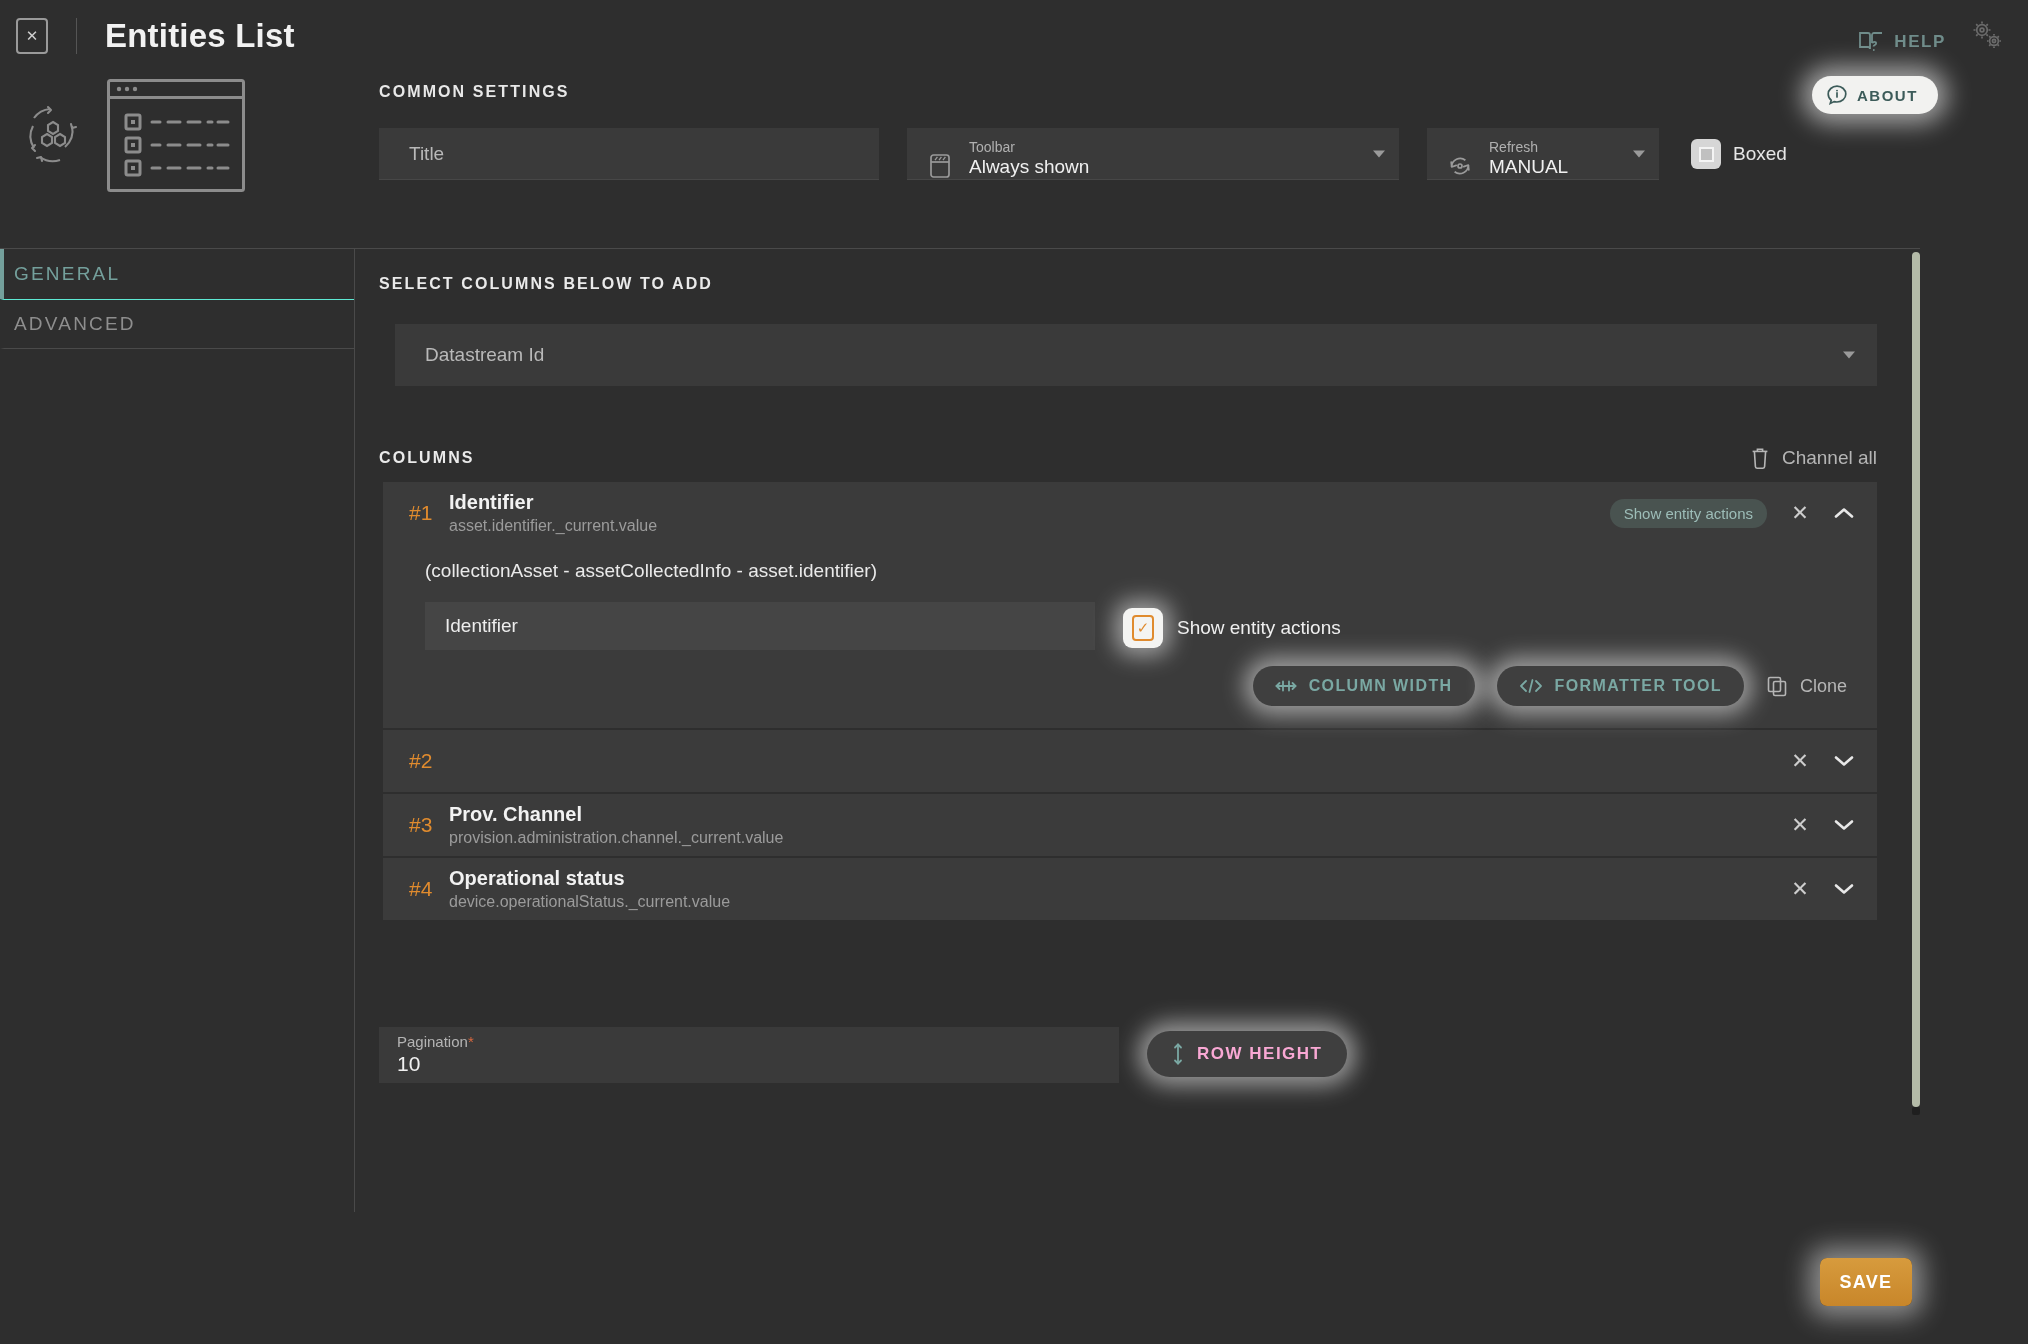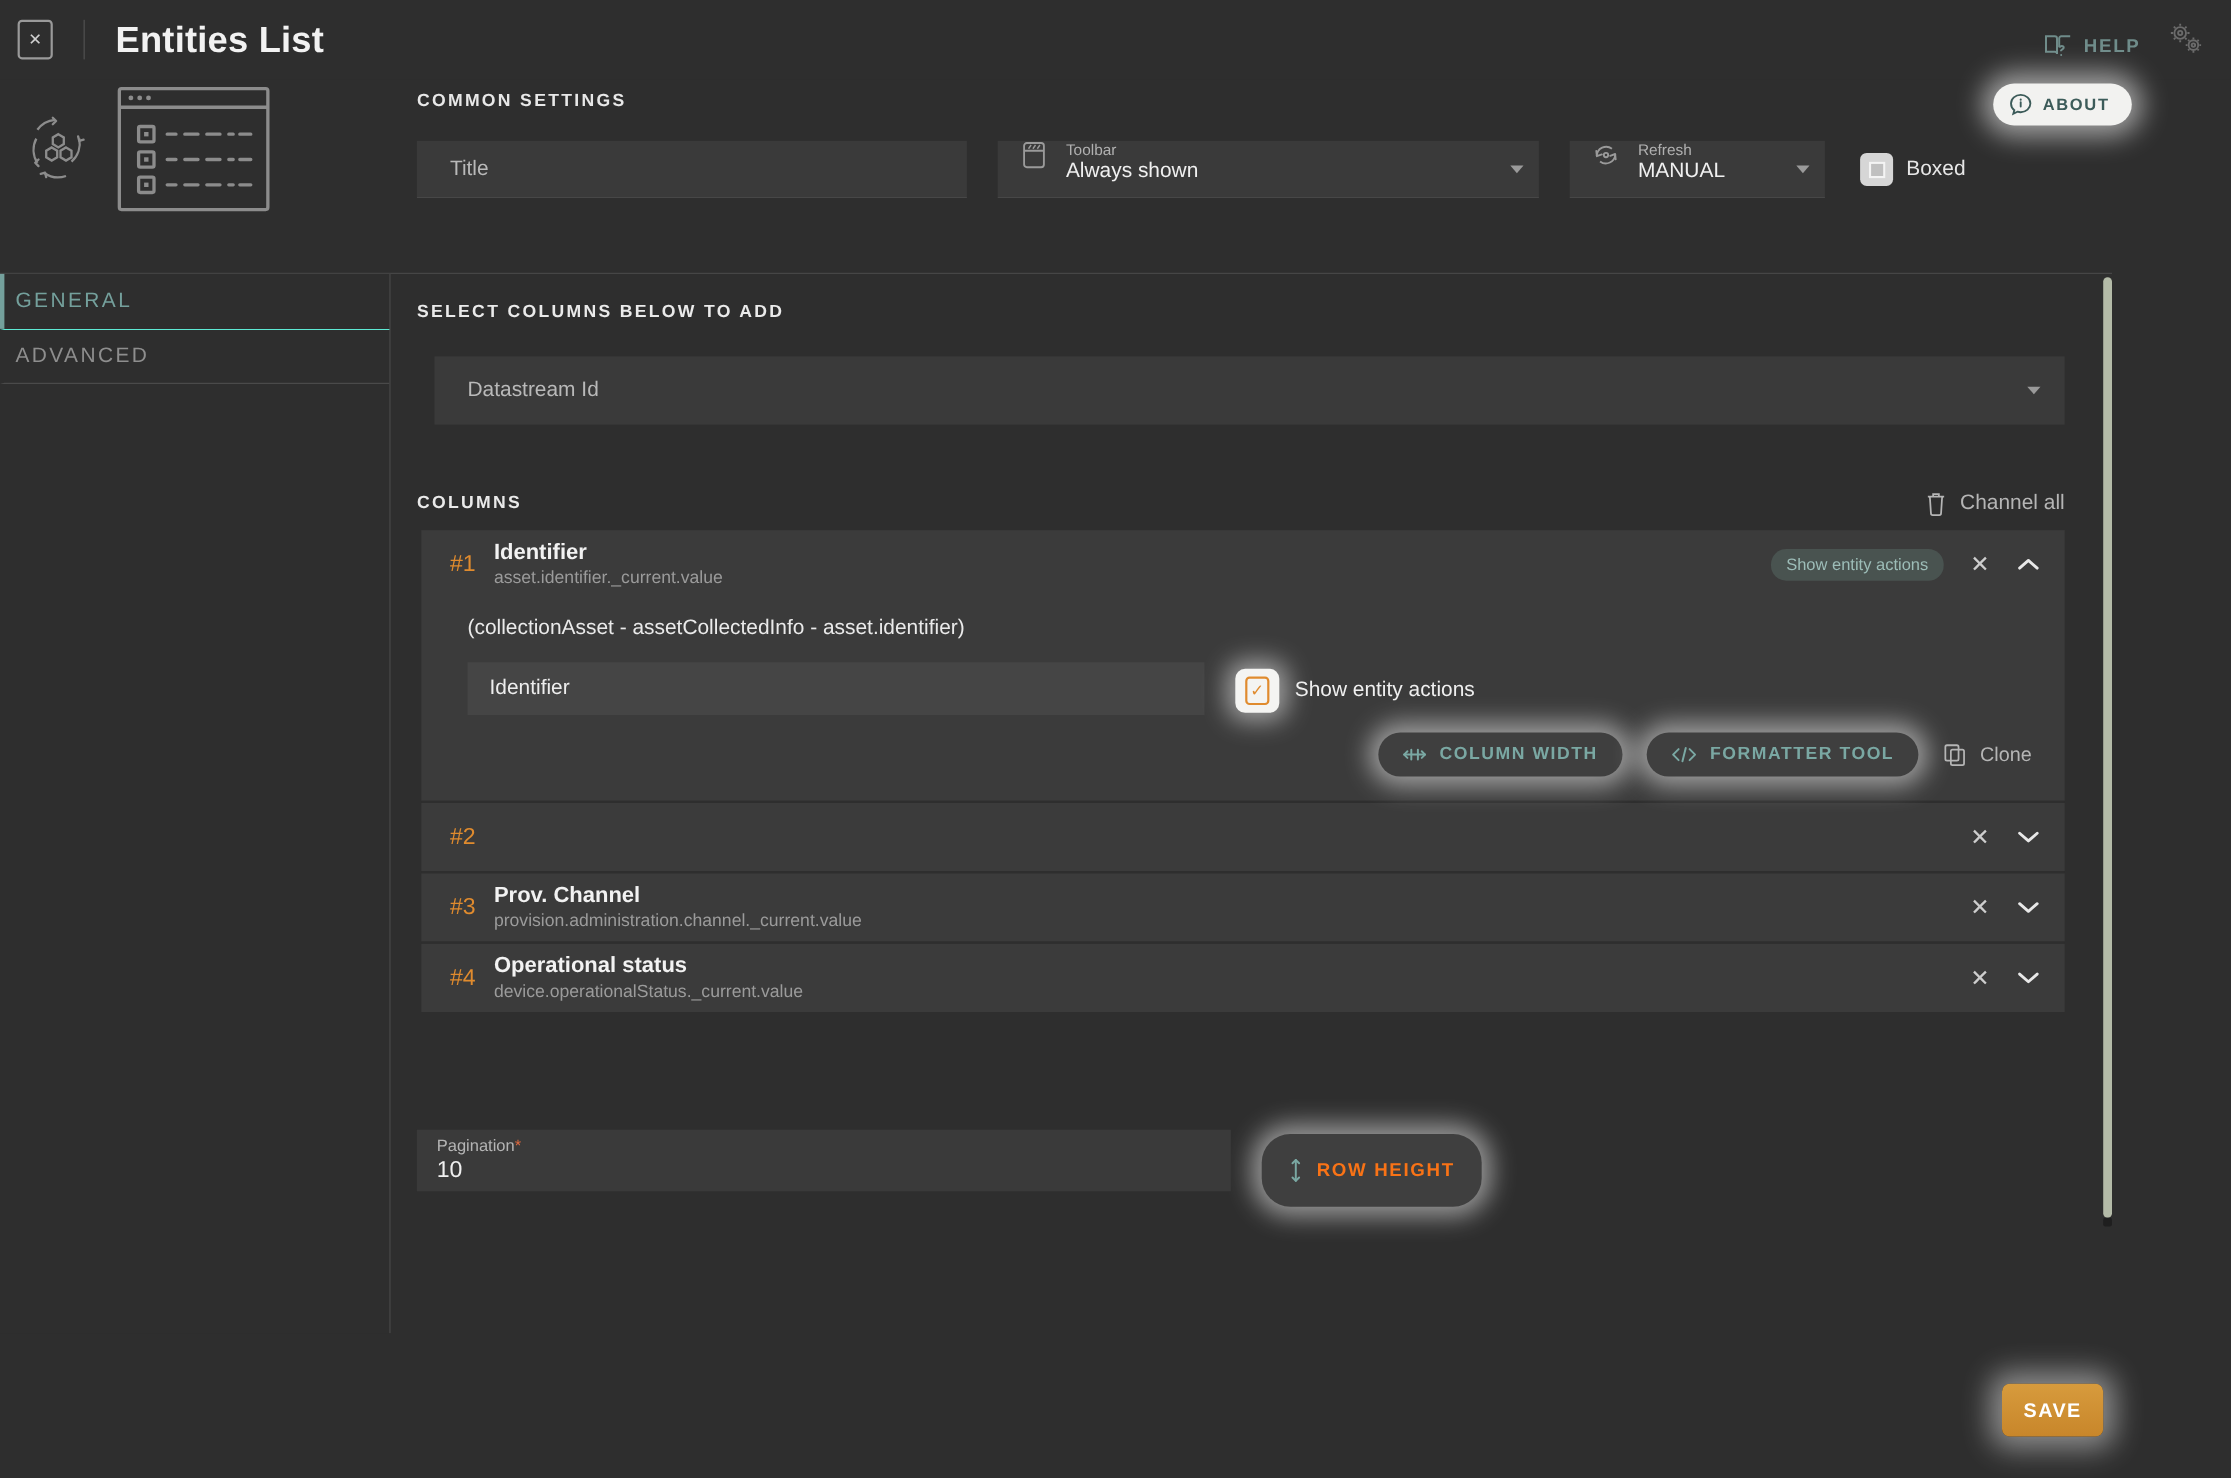--- a/index.html
+++ b/index.html
@@ -62,21 +62,21 @@
   .field {
     background: #3a3a3a; height: 52px; position: relative;
     border-bottom: 1px solid rgba(255,255,255,.07);
     display: flex; align-items: center; cursor: text;
   }
   .field.title-field { width: 500px; padding-left: 30px; }
   .field .placeholder { color: #b9b9b9; font-size: 19px; }
 
   .select-field {
     background: #3a3a3a; height: 52px; position: relative;
-    display: flex; align-items: flex-start; cursor: pointer;
+    display: flex; align-items: flex-end; cursor: pointer;
     border-bottom: 1px solid rgba(255,255,255,.07);
   }
   .select-field.toolbar-field { width: 492px; margin-left: 28px; padding-left: 18px; }
   .select-field.refresh-field { width: 232px; margin-left: 28px; padding-left: 18px; }
   .sf-icon { width: 30px; flex: 0 0 30px; color: #9a9a9a; display:flex; align-items:center; justify-content:center; }
   .sf-text { margin-left: 14px; display: flex; flex-direction: column; justify-content: center; }
   .sf-label { font-size: 14px; color: #b0b0b0; line-height: 16px; }
   .sf-value { font-size: 19px; color: #f0f0f0; line-height: 24px; }
   .sf-caret {
     position: absolute; right: 14px; top: 50%; transform: translateY(-50%);
@@ -200,22 +200,22 @@
     width: 740px; height: 56px; background: #3a3a3a; position: relative;
     padding-left: 18px; display: flex; flex-direction: column; justify-content: center;
     cursor: text;
   }
   .pag-label { font-size: 15px; color: #b4b4b4; line-height: 18px; }
   .pag-star { color: #d9683f; }
   .pag-value { font-size: 21px; color: #f0f0f0; line-height: 26px; }
   .rh-btn {
     margin-left: 28px; margin-top: 4px;
     display: flex; align-items: center; gap: 12px;
-    padding: 22px 24px; border-radius: 26px;
-    background: #3f3f3f; color: #f97316;
+    padding: 12px 24px; border-radius: 26px;
+    background: #3f3f3f; color: #f9a8d4;
     font-size: 17px; font-weight: 700; letter-spacing: 1.5px;
     box-shadow: 0 0 22px 9px rgba(255,255,255,.5);
     cursor: pointer;
   }
 
   
   .save-btn {
     position: absolute; left: 1820px; top: 1258px;
     width: 92px; height: 48px; border-radius: 7px;
     background: linear-gradient(180deg,#d79b3d,#c8862a);

